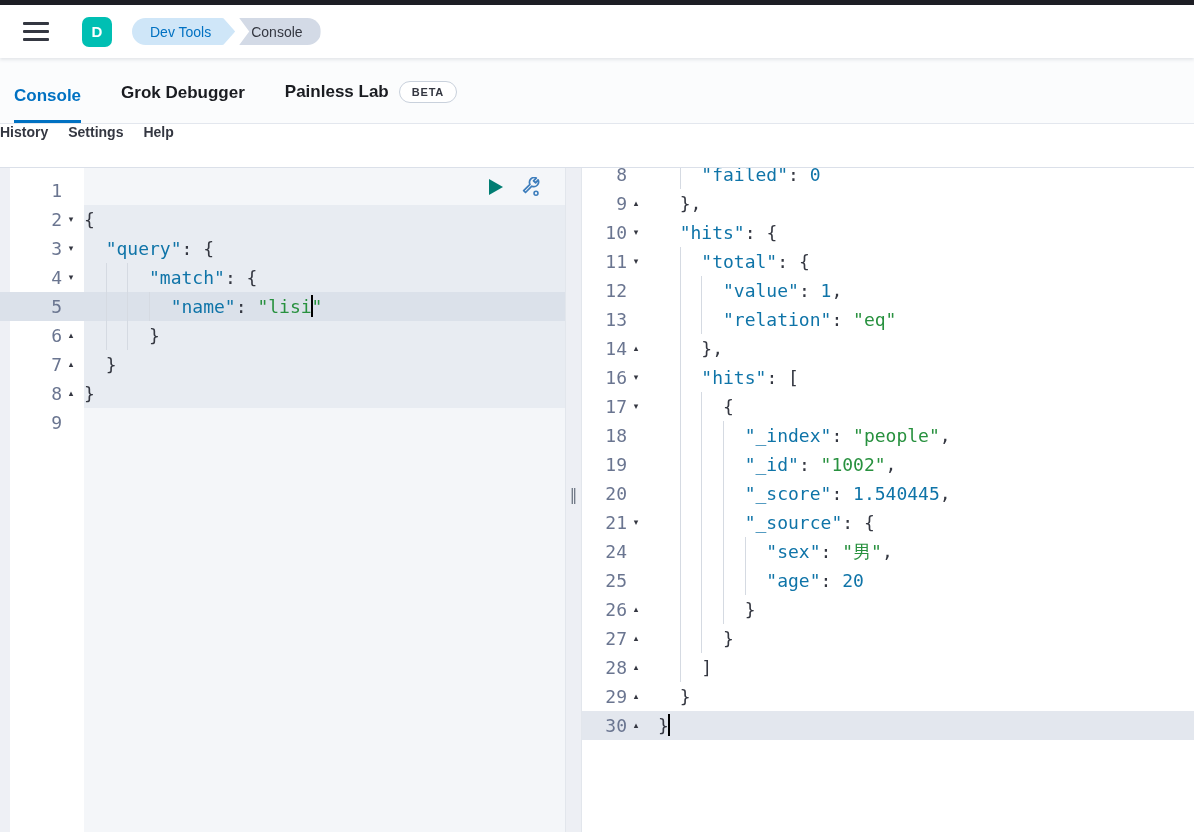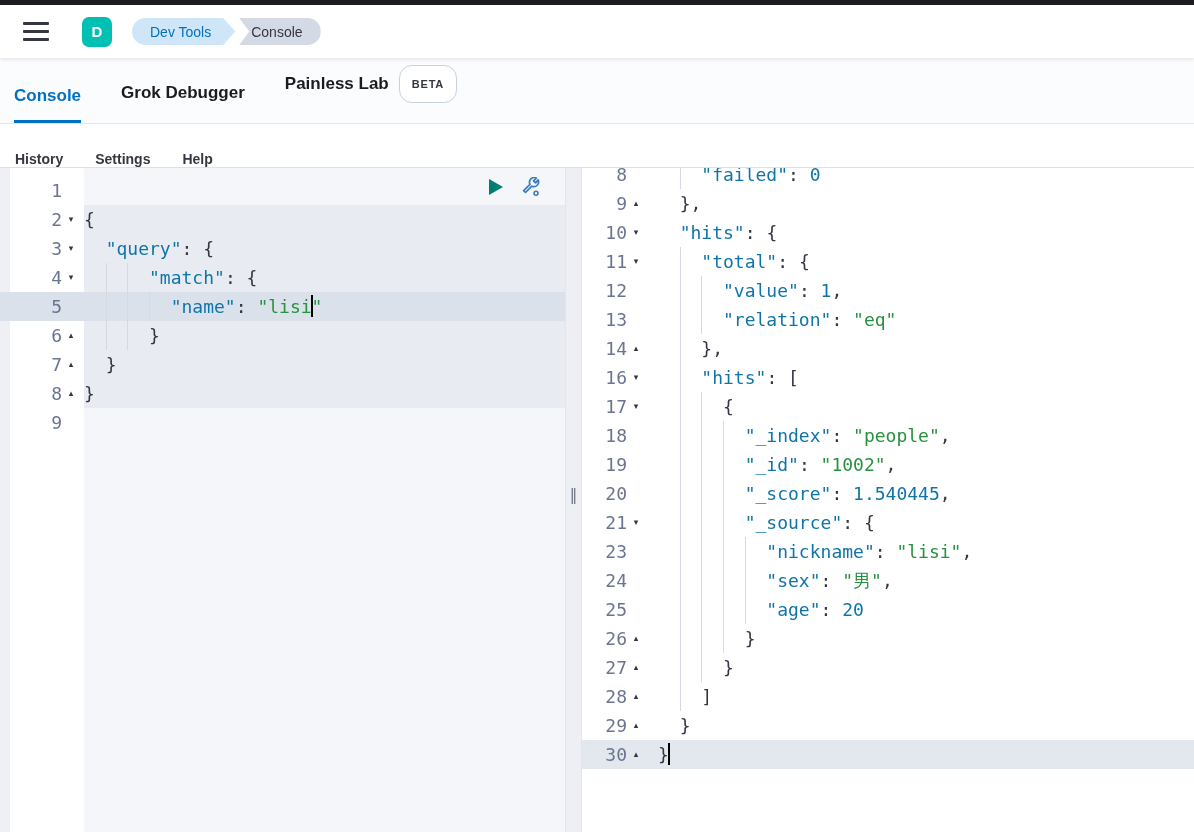--- a/index.html
+++ b/index.html
@@ -26,25 +26,25 @@
 
   
   .tabs { height:66px; background:#fbfcfd; border-bottom:1px solid #e3e7ee;
     display:flex; align-items:flex-end; padding:0 0 0 14px; }
   .tab { display:flex; align-items:center; gap:10px; border:none; background:transparent;
     cursor:pointer; font-size:17px; font-weight:600; color:#1a1c21; padding:0 0 17px 0;
     margin-right:40px; border-bottom:3px solid transparent; }
   .tab.active { color:var(--c-primary); font-weight:700; border-bottom-color:var(--c-primary);
     padding-bottom:14px; }
   .beta { font-size:11px; font-weight:700; letter-spacing:.8px; color:#343741;
-    border:1px solid #c9d1dc; border-radius:13px; padding:12px 12px; background:#fff;text-align:center; }
+    border:1px solid #c9d1dc; border-radius:13px; padding:4px 12px; background:#fff;text-align:center; }
 
   
   .menubar { height:44px; background:#fff; border-bottom:1px solid #dbe0e9;
-    display:flex; align-items:flex-end; padding-left:15px; gap:32px; }
+    display:flex; align-items:flex-start; gap:20px; }
   .menubar button { border:none; background:transparent; cursor:pointer;
     font-size:14px; font-weight:700; color:#343741; font-family:inherit; }
 
   
   .editor-area { height:664px; display:flex; position:relative; }
   .panel { height:100%; overflow:hidden; position:relative;
     font-family:"DejaVu Sans Mono","DejaVu Sans",monospace; font-size:18px; }
   .panel.left { width:565px;
     background:linear-gradient(90deg,#eef0f5 0 10px,#ffffff 10px 84px,#f4f6f9 84px); }
   .panel.right { width:612px; background:#fff; }
@@ -289,27 +289,20 @@
         </div>
         <div class="row">
           <div class="gut">
             <span class="ln">21</span>
             <span class="fold">▾</span>
           </div>
           <div class="code" style="padding-left: 8ch;"><div class="guide" style="left: 2ch;"></div><div class="guide" style="left: 4ch;"></div><div class="guide" style="left: 6ch;"></div><span class="tk-k">"_source"</span><span class="tk-p">: {</span></div>
         </div>
         <div class="row">
           <div class="gut">
-            <span class="ln">23</span>
-            <span class="fold"></span>
-          </div>
-          <div class="code" style="padding-left: 10ch;"><div class="guide" style="left: 2ch;"></div><div class="guide" style="left: 4ch;"></div><div class="guide" style="left: 6ch;"></div><div class="guide" style="left: 8ch;"></div><span class="tk-k">"nickname"</span><span class="tk-p">: </span><span class="tk-s">"lisi"</span><span class="tk-p">,</span></div>
-        </div>
-        <div class="row">
-          <div class="gut">
             <span class="ln">24</span>
             <span class="fold"></span>
           </div>
           <div class="code" style="padding-left: 10ch;"><div class="guide" style="left: 2ch;"></div><div class="guide" style="left: 4ch;"></div><div class="guide" style="left: 6ch;"></div><div class="guide" style="left: 8ch;"></div><span class="tk-k">"sex"</span><span class="tk-p">: </span><span class="tk-s">"男"</span><span class="tk-p">,</span></div>
         </div>
         <div class="row">
           <div class="gut">
             <span class="ln">25</span>
             <span class="fold"></span>
           </div>

